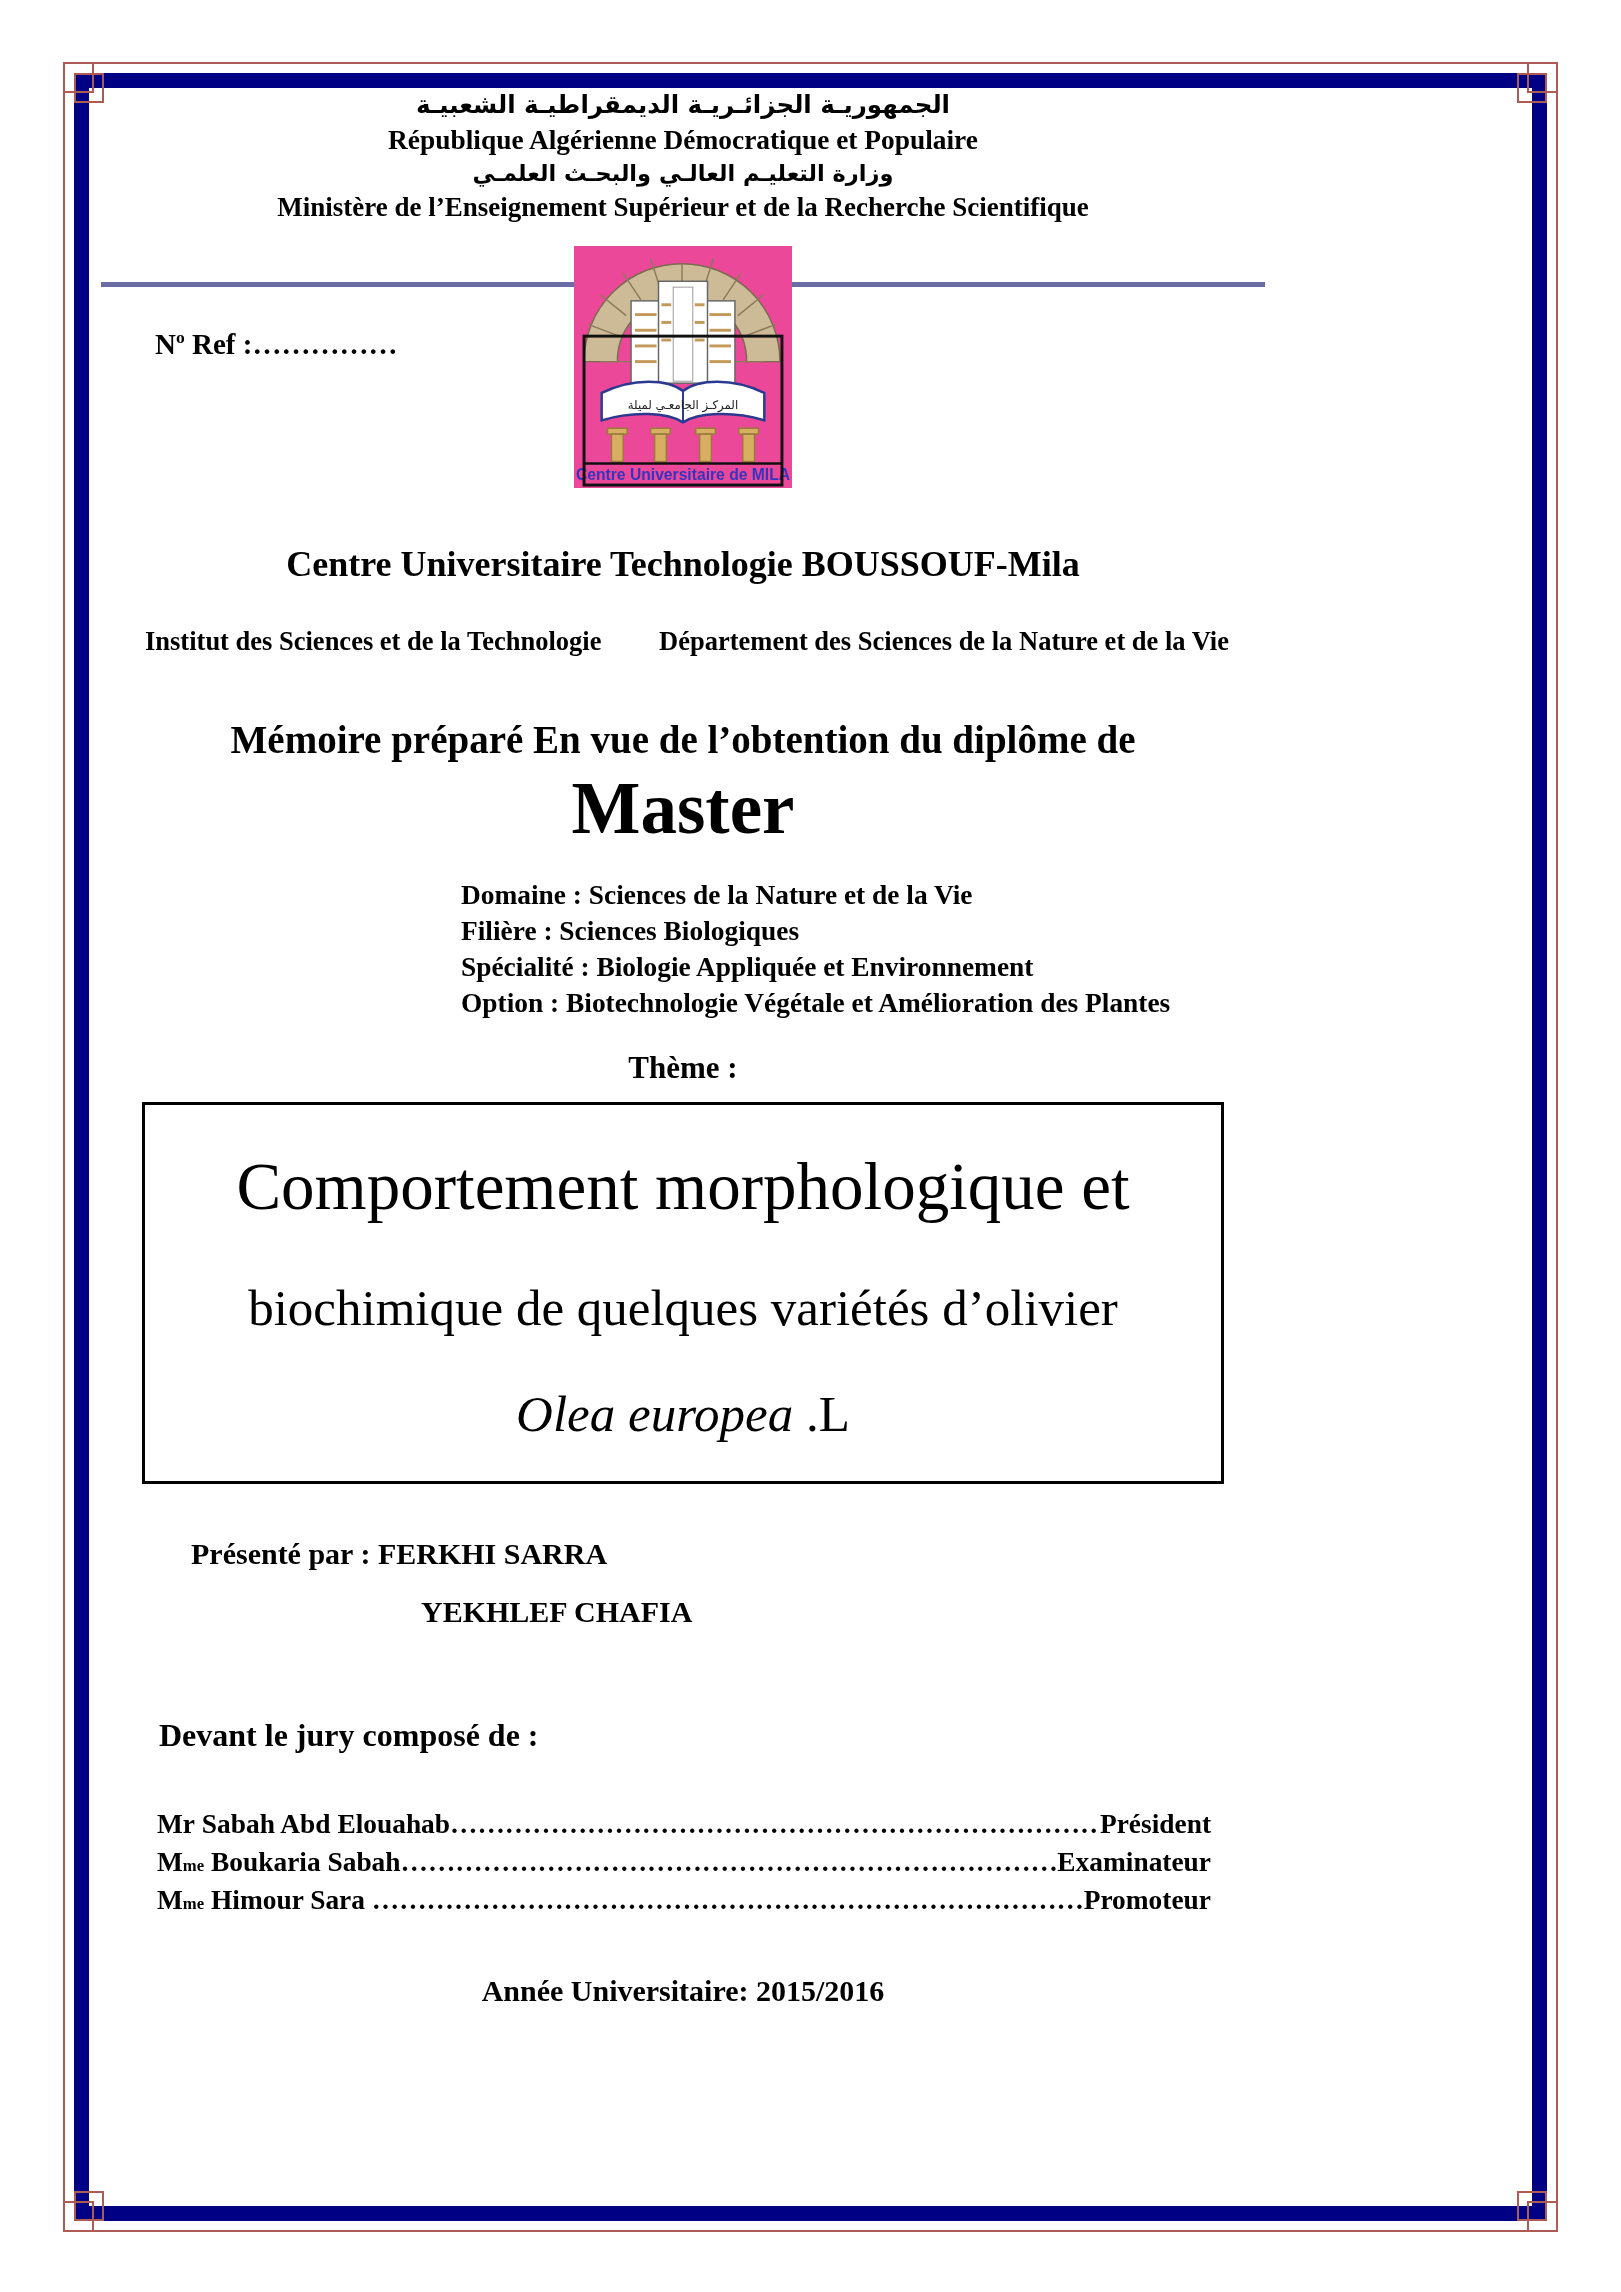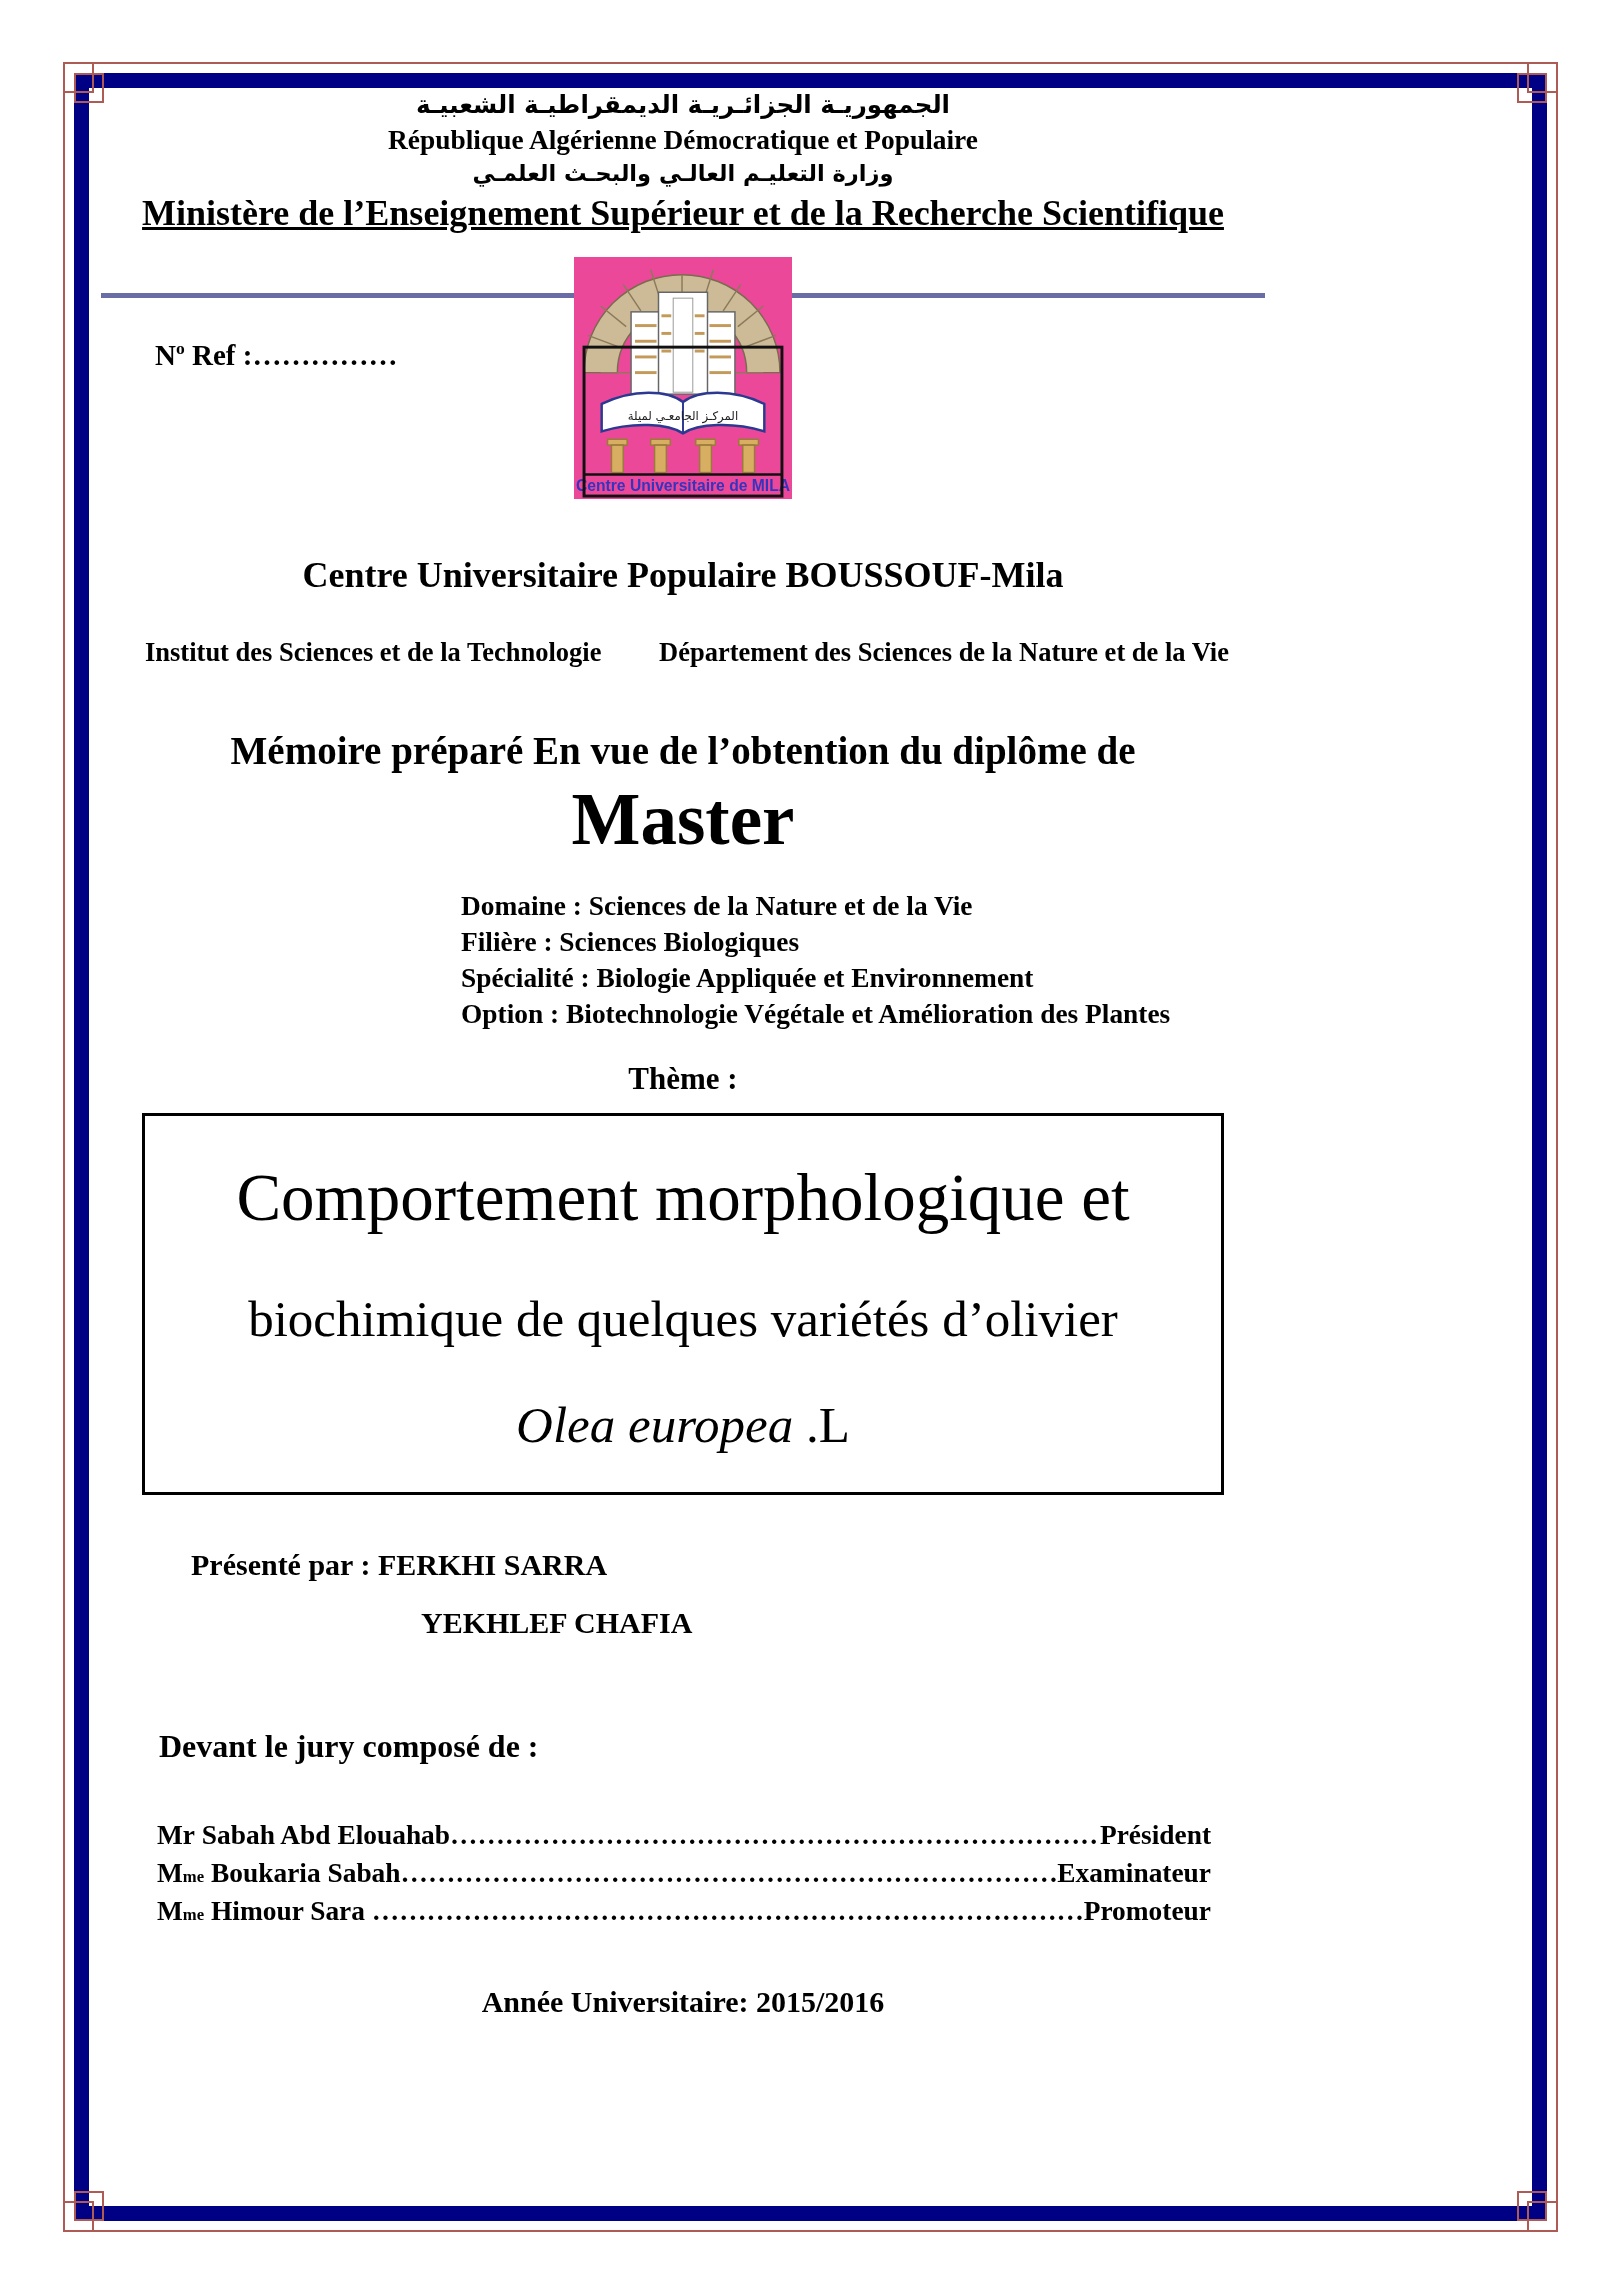--- a/index.html
+++ b/index.html
@@ -24,21 +24,21 @@
   .corner.br{right:63px;bottom:61px;transform:scale(-1,-1);}
 
   
   .content{position:absolute;left:0;top:0;width:1366px;padding:90px 98px 0 98px;box-sizing:border-box;}
   .center{text-align:center;}
   .b{font-weight:bold;}
 
   .ar1{font-family:"DejaVu Sans",sans-serif;font-size:24.5px;font-weight:bold;margin-bottom:5.9px;}
   .fr1{font-size:27.4px;font-weight:bold;margin-bottom:3.9px;}
   .ar2{font-family:"DejaVu Sans",sans-serif;font-size:22.5px;font-weight:bold;margin-bottom:5.9px;}
-  .fr2{font-size:36px;font-weight:bold;text-decoration:underline;}
+  .fr2{font-size:27px;font-weight:bold;}
 
   .logo-row{position:relative;height:263px;margin-top:5.9px;}
   .sep{position:absolute;left:2.9px;right:2.9px;top:53px;height:5.9px;background:#6A6DA5;}
   .refno{position:absolute;left:57px;top:98px;font-size:29px;font-weight:bold;}
   .refno sup{font-size:17.6px;}
   .logo{position:absolute;left:50%;transform:translateX(-50%);top:17.6px;width:218px;height:242px;background:#ec4899;z-index:2;}
 
   .univ-name{font-size:36px;font-weight:bold;margin-top:51px;}
   .inst-row{display:flex;justify-content:space-between;font-size:26.5px;font-weight:bold;margin:41px 39px 8px 47px;gap:14px;}
   .memoire{font-size:39px;font-weight:bold;margin-top:60px;}
@@ -158,21 +158,21 @@
             <rect x="172" y="192" width="12" height="28"></rect>
         </g>
 
         <line x1="10" y1="222" x2="212" y2="222" stroke="#111" stroke-width="2.5"></line>
         <text x="111" y="239" text-anchor="middle" font-size="16" font-weight="bold" font-family="Liberation Sans, sans-serif" fill="#3434BE">Centre Universitaire de MILA</text>
         <rect x="10" y="92" width="202" height="152" fill="none" stroke="#111" stroke-width="3"></rect>
       </svg>
     </div>
   </div>
 
-  <div class="center univ-name">Centre Universitaire Populaire BOUSSOUF-Mila</div>
+  <div class="center univ-name">Centre Universitaire Technologie BOUSSOUF-Mila</div>
 
   <div class="inst-row">
     <span>Institut des Sciences et de la Technologie</span>
     <span>Département  des Sciences de la Nature et de la Vie</span>
   </div>
 
   <div class="center memoire">Mémoire préparé  En vue de l’obtention du diplôme de</div>
   <div class="center master">Master</div>
 
   <div class="domain-block">

